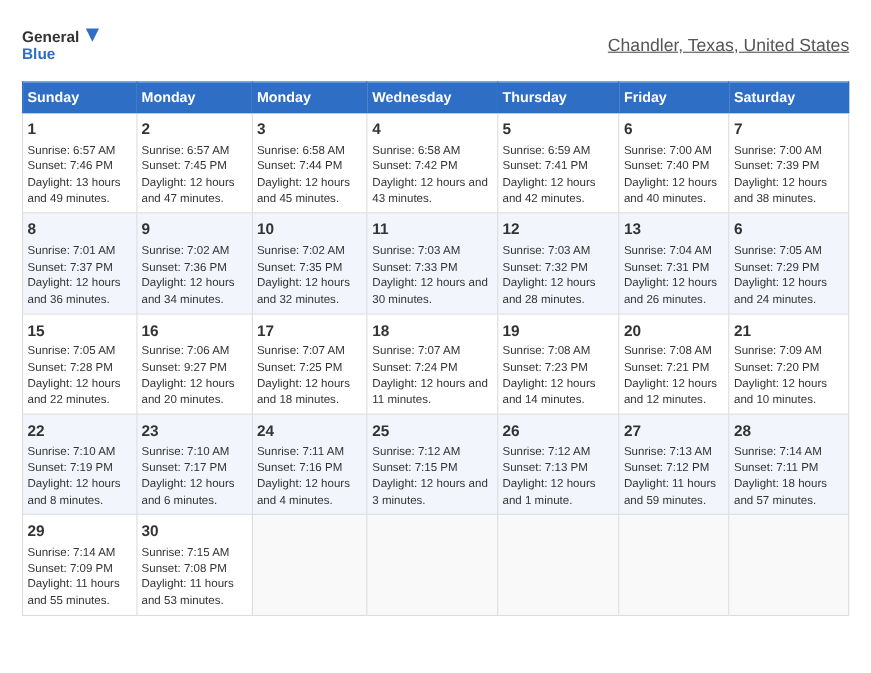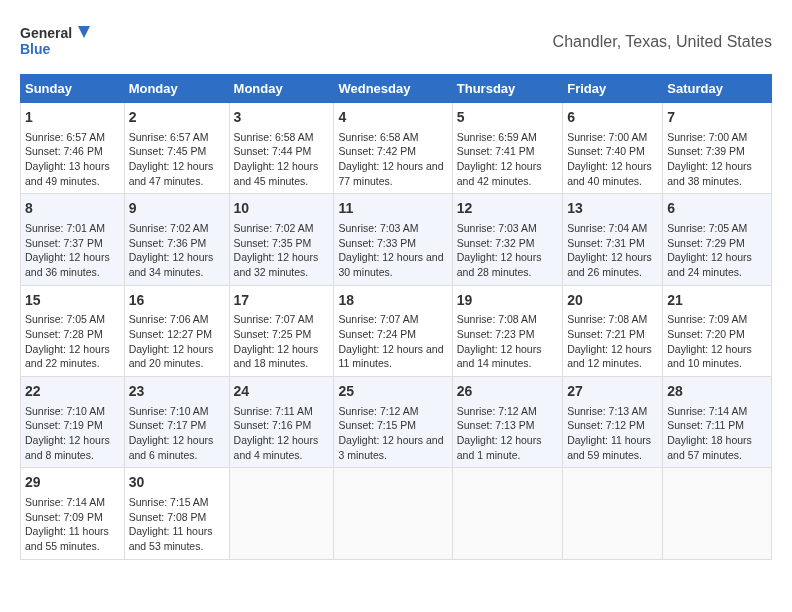--- a/index.html
+++ b/index.html
@@ -25,20 +25,21 @@
       text-align: right;
     }
     .main-title {
       font-size: 32px;
       font-weight: normal;
       color: #333;
     }
     .subtitle {
       font-size: 16px;
       color: #555;
+      text-decoration: underline;
     }
     table {
       width: 100%;
       border-collapse: collapse;
       font-size: 11px;
     }
     thead tr {
       background-color: #2e6ec4;
       color: white;
     }
@@ -122,21 +123,21 @@
         <td>
           <span class="day-num">3</span>
           <span>Sunrise: 6:58 AM</span><br>
           <span>Sunset: 7:44 PM</span><br>
           <span>Daylight: 12 hours and 45 minutes.</span>
         </td>
         <td>
           <span class="day-num">4</span>
           <span>Sunrise: 6:58 AM</span><br>
           <span>Sunset: 7:42 PM</span><br>
-          <span>Daylight: 12 hours and 77 minutes.</span>
+          <span>Daylight: 12 hours and 43 minutes.</span>
         </td>
         <td>
           <span class="day-num">5</span>
           <span>Sunrise: 6:59 AM</span><br>
           <span>Sunset: 7:41 PM</span><br>
           <span>Daylight: 12 hours and 42 minutes.</span>
         </td>
         <td>
           <span class="day-num">6</span>
           <span>Sunrise: 7:00 AM</span><br>
@@ -197,21 +198,21 @@
       <tr>
         <td>
           <span class="day-num">15</span>
           <span>Sunrise: 7:05 AM</span><br>
           <span>Sunset: 7:28 PM</span><br>
           <span>Daylight: 12 hours and 22 minutes.</span>
         </td>
         <td>
           <span class="day-num">16</span>
           <span>Sunrise: 7:06 AM</span><br>
-          <span>Sunset: 12:27 PM</span><br>
+          <span>Sunset: 9:27 PM</span><br>
           <span>Daylight: 12 hours and 20 minutes.</span>
         </td>
         <td>
           <span class="day-num">17</span>
           <span>Sunrise: 7:07 AM</span><br>
           <span>Sunset: 7:25 PM</span><br>
           <span>Daylight: 12 hours and 18 minutes.</span>
         </td>
         <td>
           <span class="day-num">18</span>

